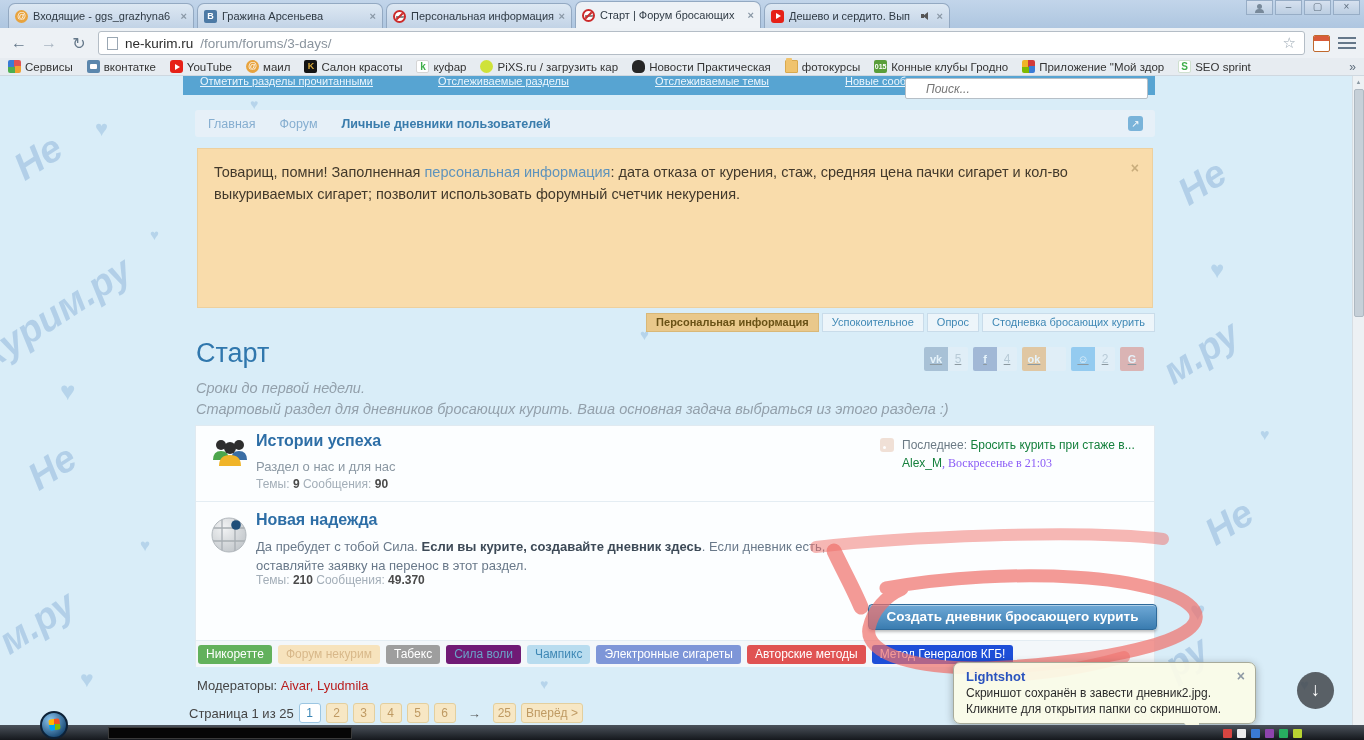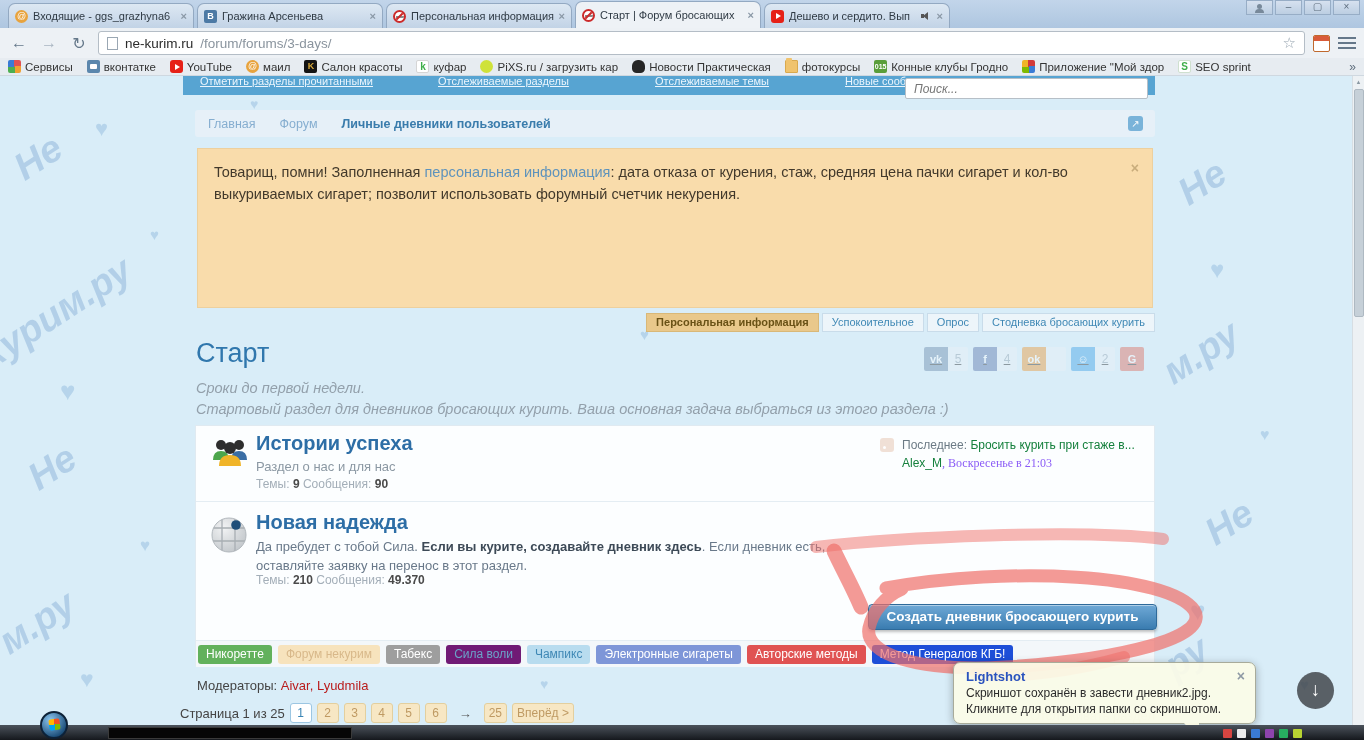--- a/index.html
+++ b/index.html
@@ -57,21 +57,21 @@
 .ti-spk { width:12px; } .ti-spk::before { content:""; position:absolute; left:1px; top:4px; width:3px; height:4px; background:#555; }
 .ti-spk::after { content:""; position:absolute; left:3px; top:2px; border-right:5px solid #555; border-top:4px solid transparent; border-bottom:4px solid transparent; }
 
 
 #page { position:absolute; top:76px; left:0; width:1364px; height:649px; background:#d9edf8; overflow:hidden; }
 .wm { position:absolute; font-size:38px; font-weight:bold; font-style:italic; color:rgba(123,168,210,.42); transform:rotate(-33deg); white-space:nowrap; z-index:0; }
 .heart { position:absolute; color:rgba(133,178,216,.42); z-index:0; }
 
 .bluebar { position:absolute; left:183px; top:0; width:972px; height:19px; background:#57a4d2; overflow:hidden; z-index:2; }
 .bluebar span { position:absolute; top:-4px; font-size:11px; line-height:19px; color:#eaf5fd; text-decoration:underline; white-space:nowrap; }
-.search { position:absolute; left:905px; top:2px; width:243px; height:21px; border:1px solid #b6bfc7; border-radius:2px; background:#fff; font-size:12px; font-style:italic; color:#9aa5ae; padding:0 8px; z-index:3; }
+.search { position:absolute; left:905px; top:2px; width:243px; height:21px; border:1px solid #b6bfc7; border-radius:2px; background:#fff; font-size:12px; font-style:italic; color:#9aa5ae; padding:0 20px; z-index:3; }
 
 .crumbbar { position:absolute; left:195px; top:34px; width:960px; height:27px; background:#e6f0f8; border-radius:3px; display:flex; align-items:center; gap:24px; padding-left:13px; z-index:2; }
 .crumb { font-size:12.5px; color:#86aed0; }
 .crumb.current { color:#3a7cac; font-weight:bold; }
 .share-ico { position:absolute; right:12px; top:6px; width:15px; height:15px; background:#7ab3d9; border-radius:3px; color:#fff; font-size:10px; line-height:15px; text-align:center; }
 
 .noticebox { position:absolute; left:197px; top:72px; width:956px; height:160px; background:#f9dcab; border:1px solid #edd09e; z-index:2; padding:13px 40px 0 16px; font-size:14.5px; line-height:1.5; color:#42392b; }
 .noticebox a { color:#5f93bb; }
 .notice-x { position:absolute; right:13px; top:9px; color:#c9ad7c; font-size:14px; font-weight:bold; }
 
@@ -84,21 +84,21 @@
 
 .social { position:absolute; left:924px; top:271px; display:flex; gap:5px; opacity:.35; z-index:1; }
 .soc { display:flex; height:24px;text-decoration:underline; }
 .soc .ic { width:24px; color:#fff; font-size:11px; font-weight:bold; display:flex; align-items:center; justify-content:center; border-radius:2px 0 0 2px; }
 .soc .ct { width:20px; background:#eef2f7; color:#7a8a9a; font-size:12px; text-align:center; line-height:24px; border-radius:0 2px 2px 0; }
 .soc.noct .ic { border-radius:2px; }
 .ic-vk { background:#507299; } .ic-fb { background:#3b5998; } .ic-ok { background:#ee8208; } .ic-mm { background:#168de2; } .ic-gp { background:#dd4b39; }
 
 .panel { position:absolute; left:195px; top:349px; width:960px; height:241px; background:#fcfeff; border:1px solid #e0eaf1; z-index:2; }
 .f-icon { position:absolute; }
-.f-title { position:absolute; font-size:20px; font-weight:bold; color:#2d6ea6; }
+.f-title { position:absolute; font-size:16px; font-weight:bold; color:#2d6ea6; }
 .f-sub { position:absolute; font-size:13px; color:#8b98a3; }
 .f-desc { position:absolute; font-size:13px; color:#69798a; width:608px; line-height:1.45; }
 .f-desc b { color:#3d4a57; }
 .f-meta { position:absolute; font-size:12px; color:#a3aeb8; }
 .f-meta b { color:#4a4a4a; font-weight:bold; }
 .lastblk { position:absolute; left:706px; width:246px; font-size:12px; color:#6b7a85; line-height:1.5; }
 .lastblk a { color:#15803d; }
 .lastblk .time { color:#8b5cf6;font-family:Liberation Serif, serif; }
 .lastblk .time-link { color:#9fb9d0; }
 .rss { position:absolute; left:-22px; top:2px; width:14px; height:14px; border-radius:3px; background:#e0b49a; opacity:.4; }
@@ -106,21 +106,21 @@
 .divider { position:absolute; left:0; top:75px; width:100%; height:1px; background:#e4edf3; }
 .createbtn { position:absolute; left:672px; top:178px; width:289px; height:26px; background:linear-gradient(#6fa9d6,#3a7cb0); border:1px solid #2e6a9a; border-radius:4px; color:#fff; font-size:13.5px; font-weight:bold; text-align:center; line-height:24px; box-shadow:inset 0 1px rgba(255,255,255,.45), 0 2px 3px rgba(0,0,0,.25); }
 .tagsrow { position:absolute; left:0; top:214px; width:100%; height:27px; background:#f3f7fa; border-top:1px solid #e4edf3; display:flex; align-items:center; gap:6px; padding-left:2px; }
 .tag { font-size:12px; padding:2px 8px 3px; border-radius:3px; white-space:nowrap; }
 .tg-green{background:#62b15c;color:#fff} .tg-tan{background:#f7e3bd;color:#d8b88a} .tg-gray{background:#9e9e9e;color:#fff}
 .tg-lightblue{background:#701a75;color:#6aa3c8} .tg-blue{background:#b8dcef;color:#3f88b5} .tg-periwinkle{background:#7e96d8;color:#fff}
 .tg-red{background:#e05252;color:#fff} .tg-gray2{background:#1d4ed8;color:#fff}
 
 .mods { position:absolute; left:197px; top:602px; font-size:13px; color:#444; z-index:2; }
 .mods a { color:#b91c1c; }
-.pager { position:absolute; left:180px; top:627px; display:flex; align-items:center; gap:5px; font-size:13px; color:#444; z-index:2; }
+.pager { position:absolute; left:189px; top:627px; display:flex; align-items:center; gap:5px; font-size:13px; color:#444; z-index:2; }
 .pg { min-width:22px; height:20px; line-height:18px; text-align:center; background:#f7e7c4; border:1px solid #e3cf9e; border-radius:3px; color:#bf9a63; font-size:12px; padding:0 4px; }
 .pg.active { background:#fff; border-color:#9cc6e2; color:#3a85b5; }
 .pg-arrow { color:#555; padding:0 7px; }
 .watch { position:absolute; right:209px; top:632px; font-size:13px; color:#ccd2d7; z-index:2; }
 
 
 #marker { position:absolute; left:0; top:0; z-index:40; pointer-events:none; }
 .lightshot { position:absolute; left:953px; top:662px; width:303px; height:62px; background:rgba(252,252,231,.92); border:1px solid #a8ab9a; border-radius:7px; box-shadow:0 2px 8px rgba(0,0,0,.3); z-index:50; padding:6px 12px; }
 .ls-title { font-size:13px; font-weight:bold; color:#2a52be; }
 .ls-msg { font-size:12px; color:#2b2b2b; line-height:1.3; margin-top:2px; }

